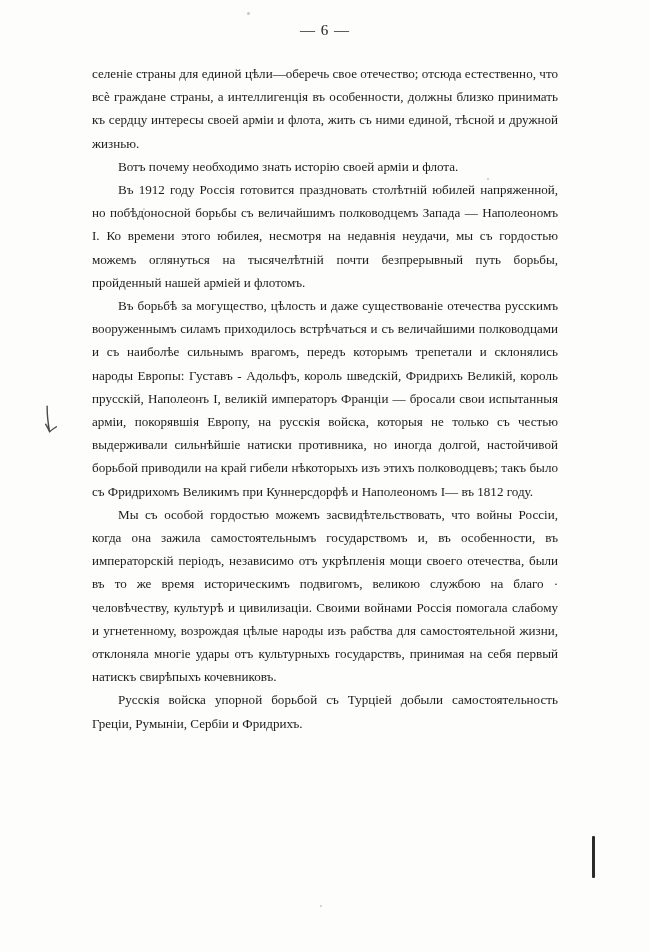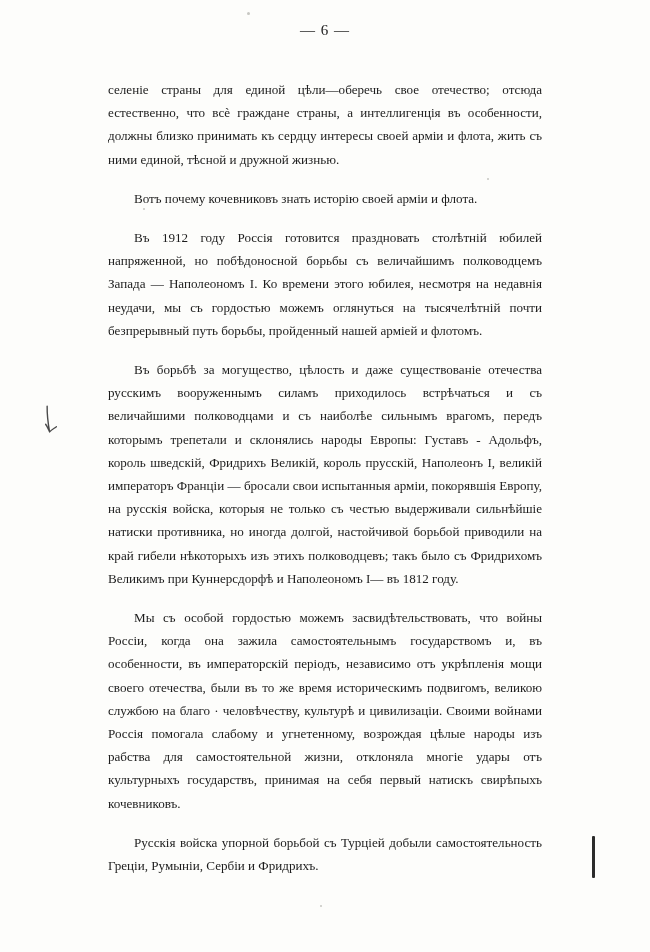--- a/index.html
+++ b/index.html
@@ -36,21 +36,21 @@
     top: 62px;
     left: 92px;
     width: 466px;
     font-size: 13.1px;
     line-height: 23.2px;
     text-align: justify;
     text-justify: inter-word;
     color: #1c1c1c;
   }
   .body-text p {
-    margin: 16px;
+    margin: 0;
     text-indent: 26px;
   }
   .body-text p.noindent {
     text-indent: 0;
   }
   .margin-mark {
     position: absolute;
     left: 42px;
     top: 405px;
     width: 18px;
@@ -98,20 +98,20 @@
   <div class="margin-mark">
     <svg width="20" height="36" viewBox="0 0 20 36">
       <path d="M3 2 C4 10, 6 18, 9 27 M9 27 C7 24, 6 22, 4 20 M9 27 C11 24, 13 23, 15 21" stroke="#4a4a4a" stroke-width="1.4" fill="none" stroke-linecap="round"></path>
     </svg>
   </div>
 
   <div class="edge-mark"></div>
 
   <div class="body-text">
     <p class="noindent">селеніе страны для единой цѣли—оберечь свое отечество; отсюда естественно, что всѐ граждане страны, а интеллигенція въ особенности, должны близко принимать къ сердцу интересы своей арміи и флота, жить съ ними единой, тѣсной и дружной жизнью.</p>
-    <p>Вотъ почему кочевниковъ знать исторію своей арміи и флота.</p>
+    <p>Вотъ почему необходимо знать исторію своей арміи и флота.</p>
     <p>Въ 1912 году Россія готовится праздновать столѣтній юбилей напряженной, но побѣдоносной борьбы съ величайшимъ полководцемъ Запада — Наполеономъ I. Ко времени этого юбилея, несмотря на недавнія неудачи, мы съ гордостью можемъ оглянуться на тысячелѣтній почти безпрерывный путь борьбы, пройденный нашей арміей и флотомъ.</p>
     <p>Въ борьбѣ за могущество, цѣлость и даже существованіе отечества русскимъ вооруженнымъ силамъ приходилось встрѣчаться и съ величайшими полководцами и съ наиболѣе сильнымъ врагомъ, передъ которымъ трепетали и склонялись народы Европы: Густавъ - Адольфъ, король шведскій, Фридрихъ Великій, король прусскій, Наполеонъ I, великій императоръ Франціи — бросали свои испытанныя арміи, покорявшія Европу, на русскія войска, которыя не только съ честью выдерживали сильнѣйшіе натиски противника, но иногда долгой, настойчивой борьбой приводили на край гибели нѣкоторыхъ изъ этихъ полководцевъ; такъ было съ Фридрихомъ Великимъ при Куннерсдорфѣ и Наполеономъ I— въ 1812 году.</p>
     <p>Мы съ особой гордостью можемъ засвидѣтельствовать, что войны Россіи, когда она зажила самостоятельнымъ государствомъ и, въ особенности, въ императорскій періодъ, независимо отъ укрѣпленія мощи своего отечества, были въ то же время историческимъ подвигомъ, великою службою на благо · человѣчеству, культурѣ и цивилизаціи. Своими войнами Россія помогала слабому и угнетенному, возрождая цѣлые народы изъ рабства для самостоятельной жизни, отклоняла многіе удары отъ культурныхъ государствъ, принимая на себя первый натискъ свирѣпыхъ кочевниковъ.</p>
     <p>Русскія войска упорной борьбой съ Турціей добыли самостоятельность Греціи, Румыніи, Сербіи и Фридрихъ.</p>
   </div>
 
 </div>
 
 </body></html>

